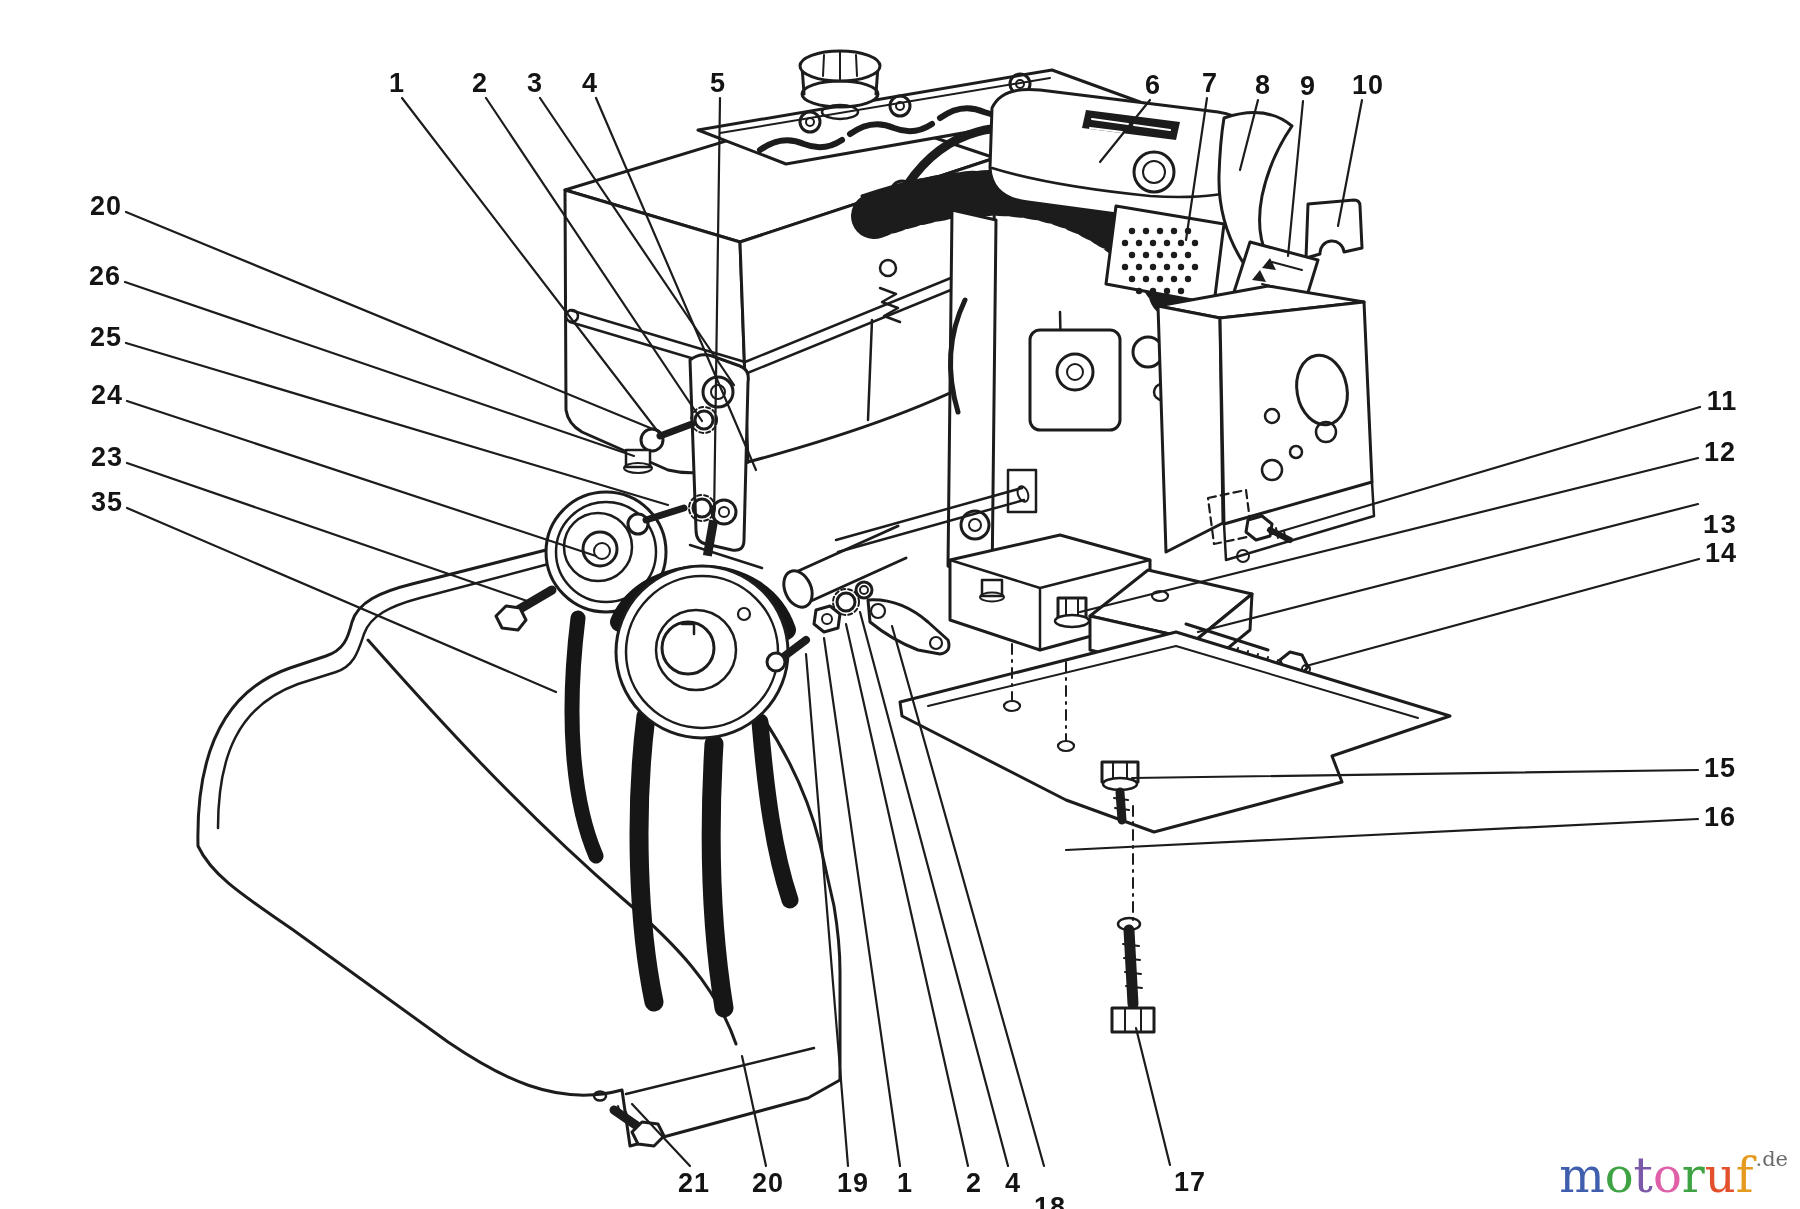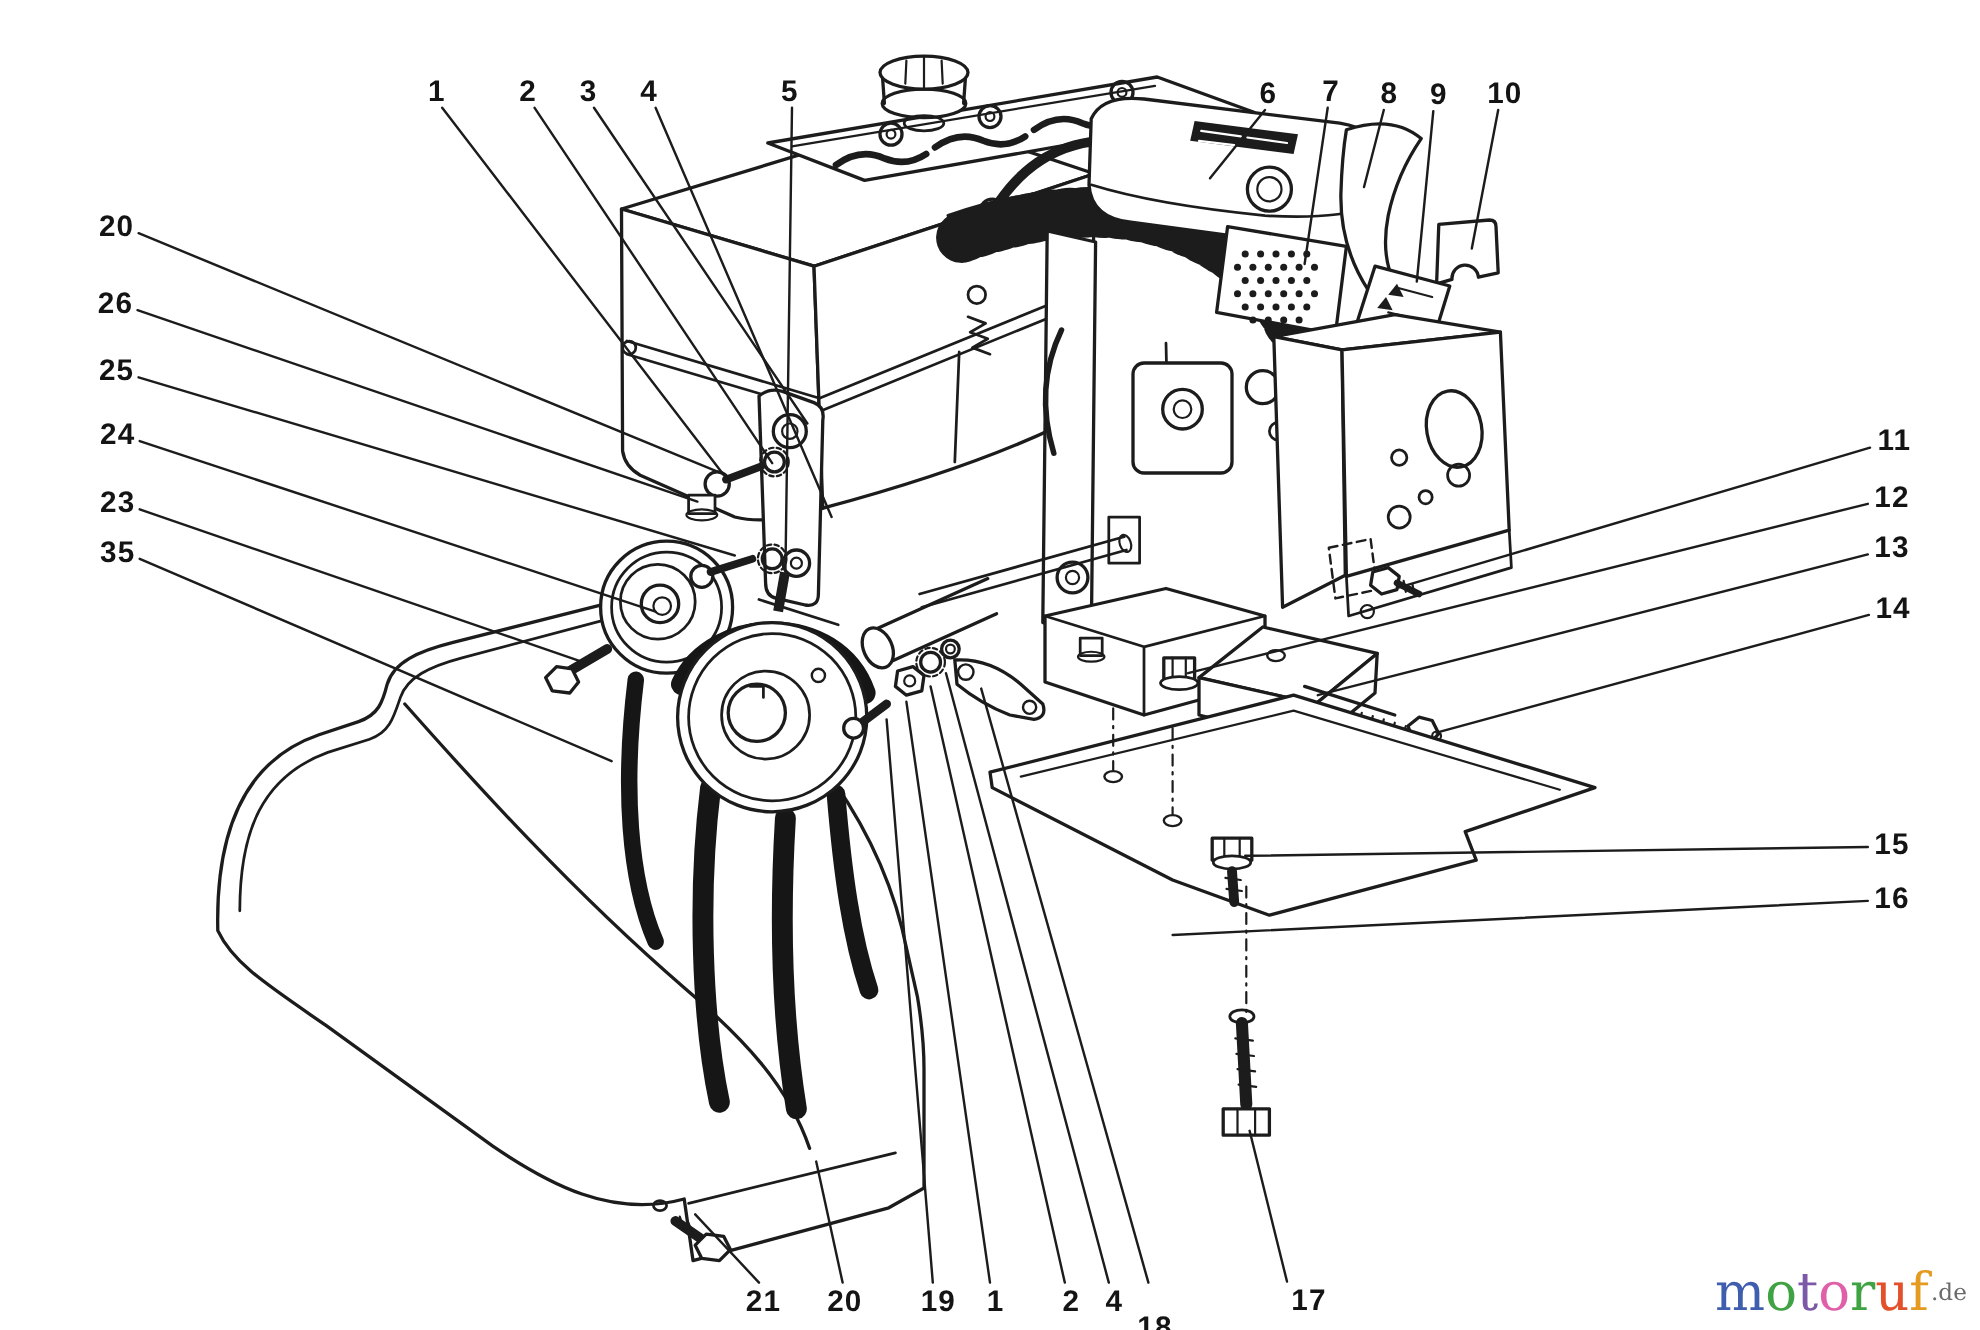--- a/index.html
+++ b/index.html
@@ -3,21 +3,21 @@
 <meta charset="utf-8">
 <style>
   html,body{margin:0;padding:0;background:#ffffff;}
   .stage{position:relative;width:1800px;height:1209px;background:#ffffff;overflow:hidden;
          font-family:"Liberation Sans",sans-serif;}
   svg.art{position:absolute;left:0;top:0;}
   .callout-layer{position:absolute;left:0;top:0;width:100%;height:100%;pointer-events:none;}
   .callout{position:absolute;transform:translate(-50%,-50%);font-weight:700;font-size:27px;
            color:#141414;letter-spacing:1px;line-height:1;}
   .watermark{position:absolute;right:12px;bottom:6px;font-family:"DejaVu Serif",serif;
-             display:flex;align-items:center;}
+             display:flex;align-items:flex-start;}
   .watermark .word span{font-size:48px;font-weight:500;}
   .watermark .sfx{font-size:21px;margin-left:2px;}
   line.leader{stroke:#1c1c1c;stroke-width:2.2;}
 </style>
 </head>
 <body>
 
 <div class="stage">
 
   <svg class="art" width="1800" height="1209" viewBox="0 0 1800 1209" fill="none" stroke="#1c1c1c" stroke-width="3" stroke-linecap="round" stroke-linejoin="round">
@@ -340,21 +340,21 @@
       <div class="callout" style="left: 1308px; top: 86px;">9</div>
       <div class="callout" style="left: 1368px; top: 85px;">10</div>
       <div class="callout" style="left: 106px; top: 206px;">20</div>
       <div class="callout" style="left: 105px; top: 276px;">26</div>
       <div class="callout" style="left: 106px; top: 337px;">25</div>
       <div class="callout" style="left: 107px; top: 395px;">24</div>
       <div class="callout" style="left: 107px; top: 457px;">23</div>
       <div class="callout" style="left: 107px; top: 502px;">35</div>
       <div class="callout" style="left: 1722px; top: 401px;">11</div>
       <div class="callout" style="left: 1720px; top: 452px; text-align: center;">12</div>
-      <div class="callout" style="left: 1720px; top: 498px;">13</div>
+      <div class="callout" style="left: 1720px; top: 526px; font-family: Liberation Mono, monospace;">13</div>
       <div class="callout" style="left: 1721px; top: 553px;">14</div>
       <div class="callout" style="left: 1720px; top: 768px;">15</div>
       <div class="callout" style="left: 1720px; top: 817px;">16</div>
       <div class="callout" style="left: 694px; top: 1183px;">21</div>
       <div class="callout" style="left: 768px; top: 1183px;">20</div>
       <div class="callout" style="left: 853px; top: 1183px;">19</div>
       <div class="callout" style="left: 905px; top: 1183px;">1</div>
       <div class="callout" style="left: 974px; top: 1183px;">2</div>
       <div class="callout" style="left: 1013px; top: 1183px;">4</div>
       <div class="callout" style="left: 1050px; top: 1183px; margin-top: 24px;">18</div>

